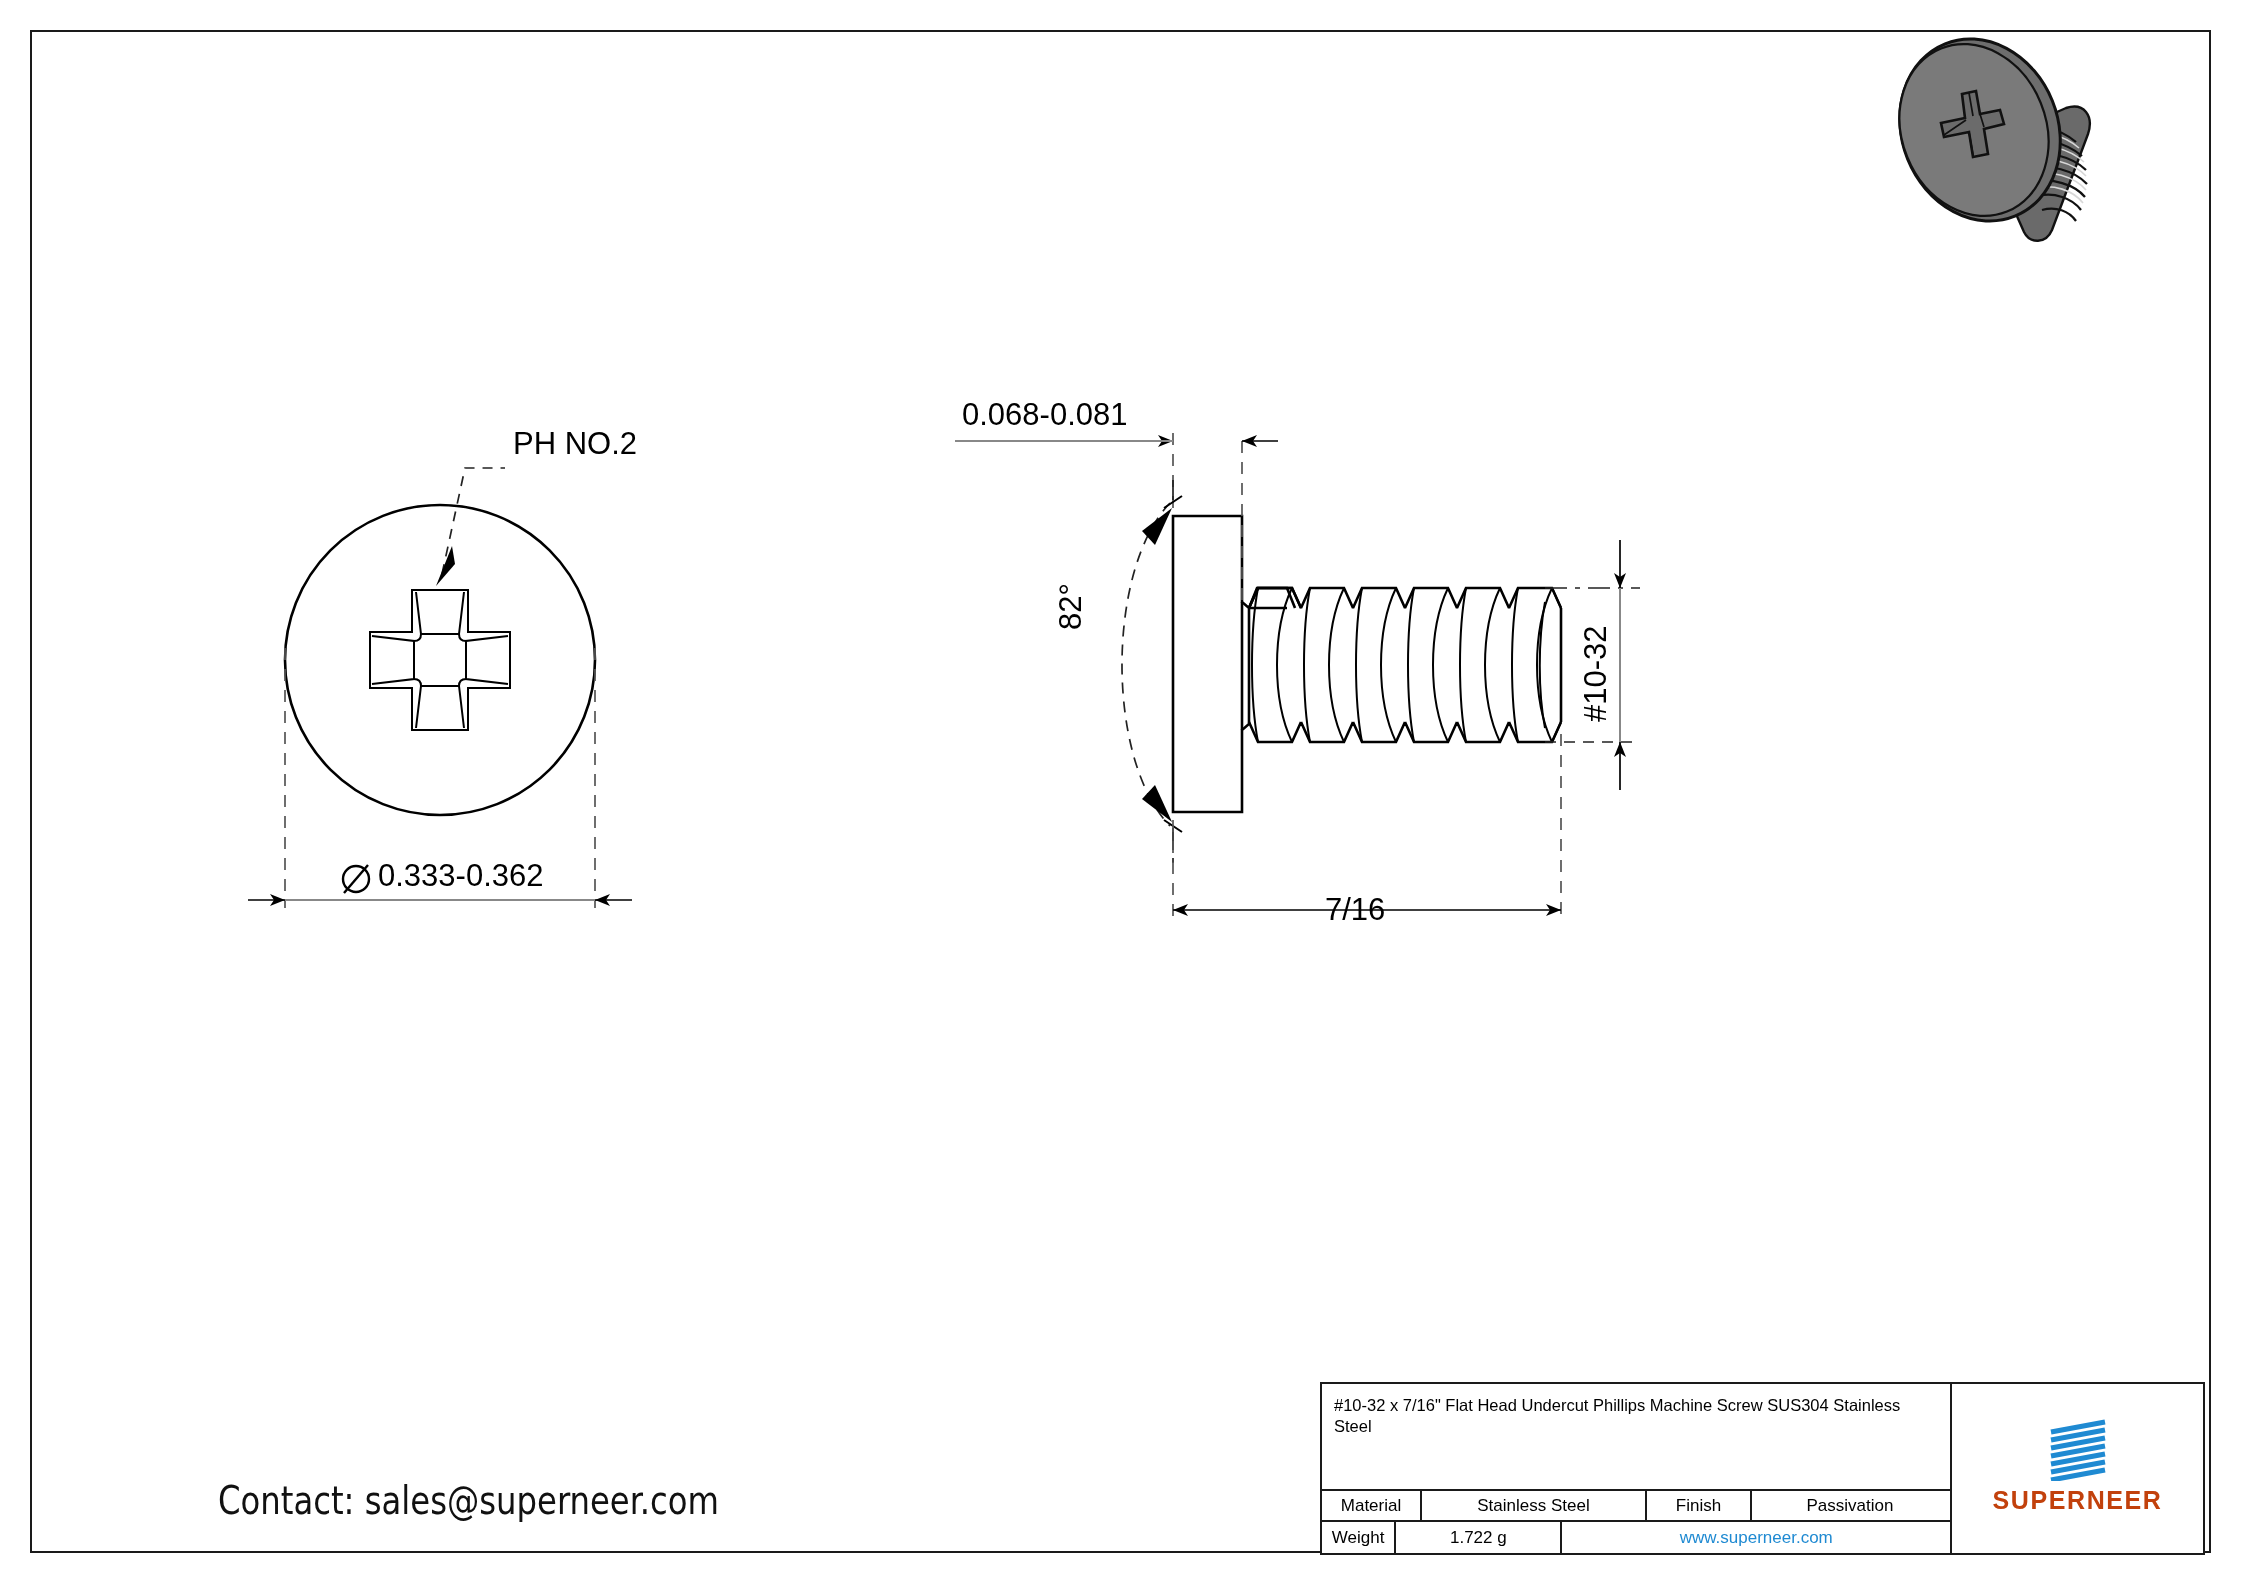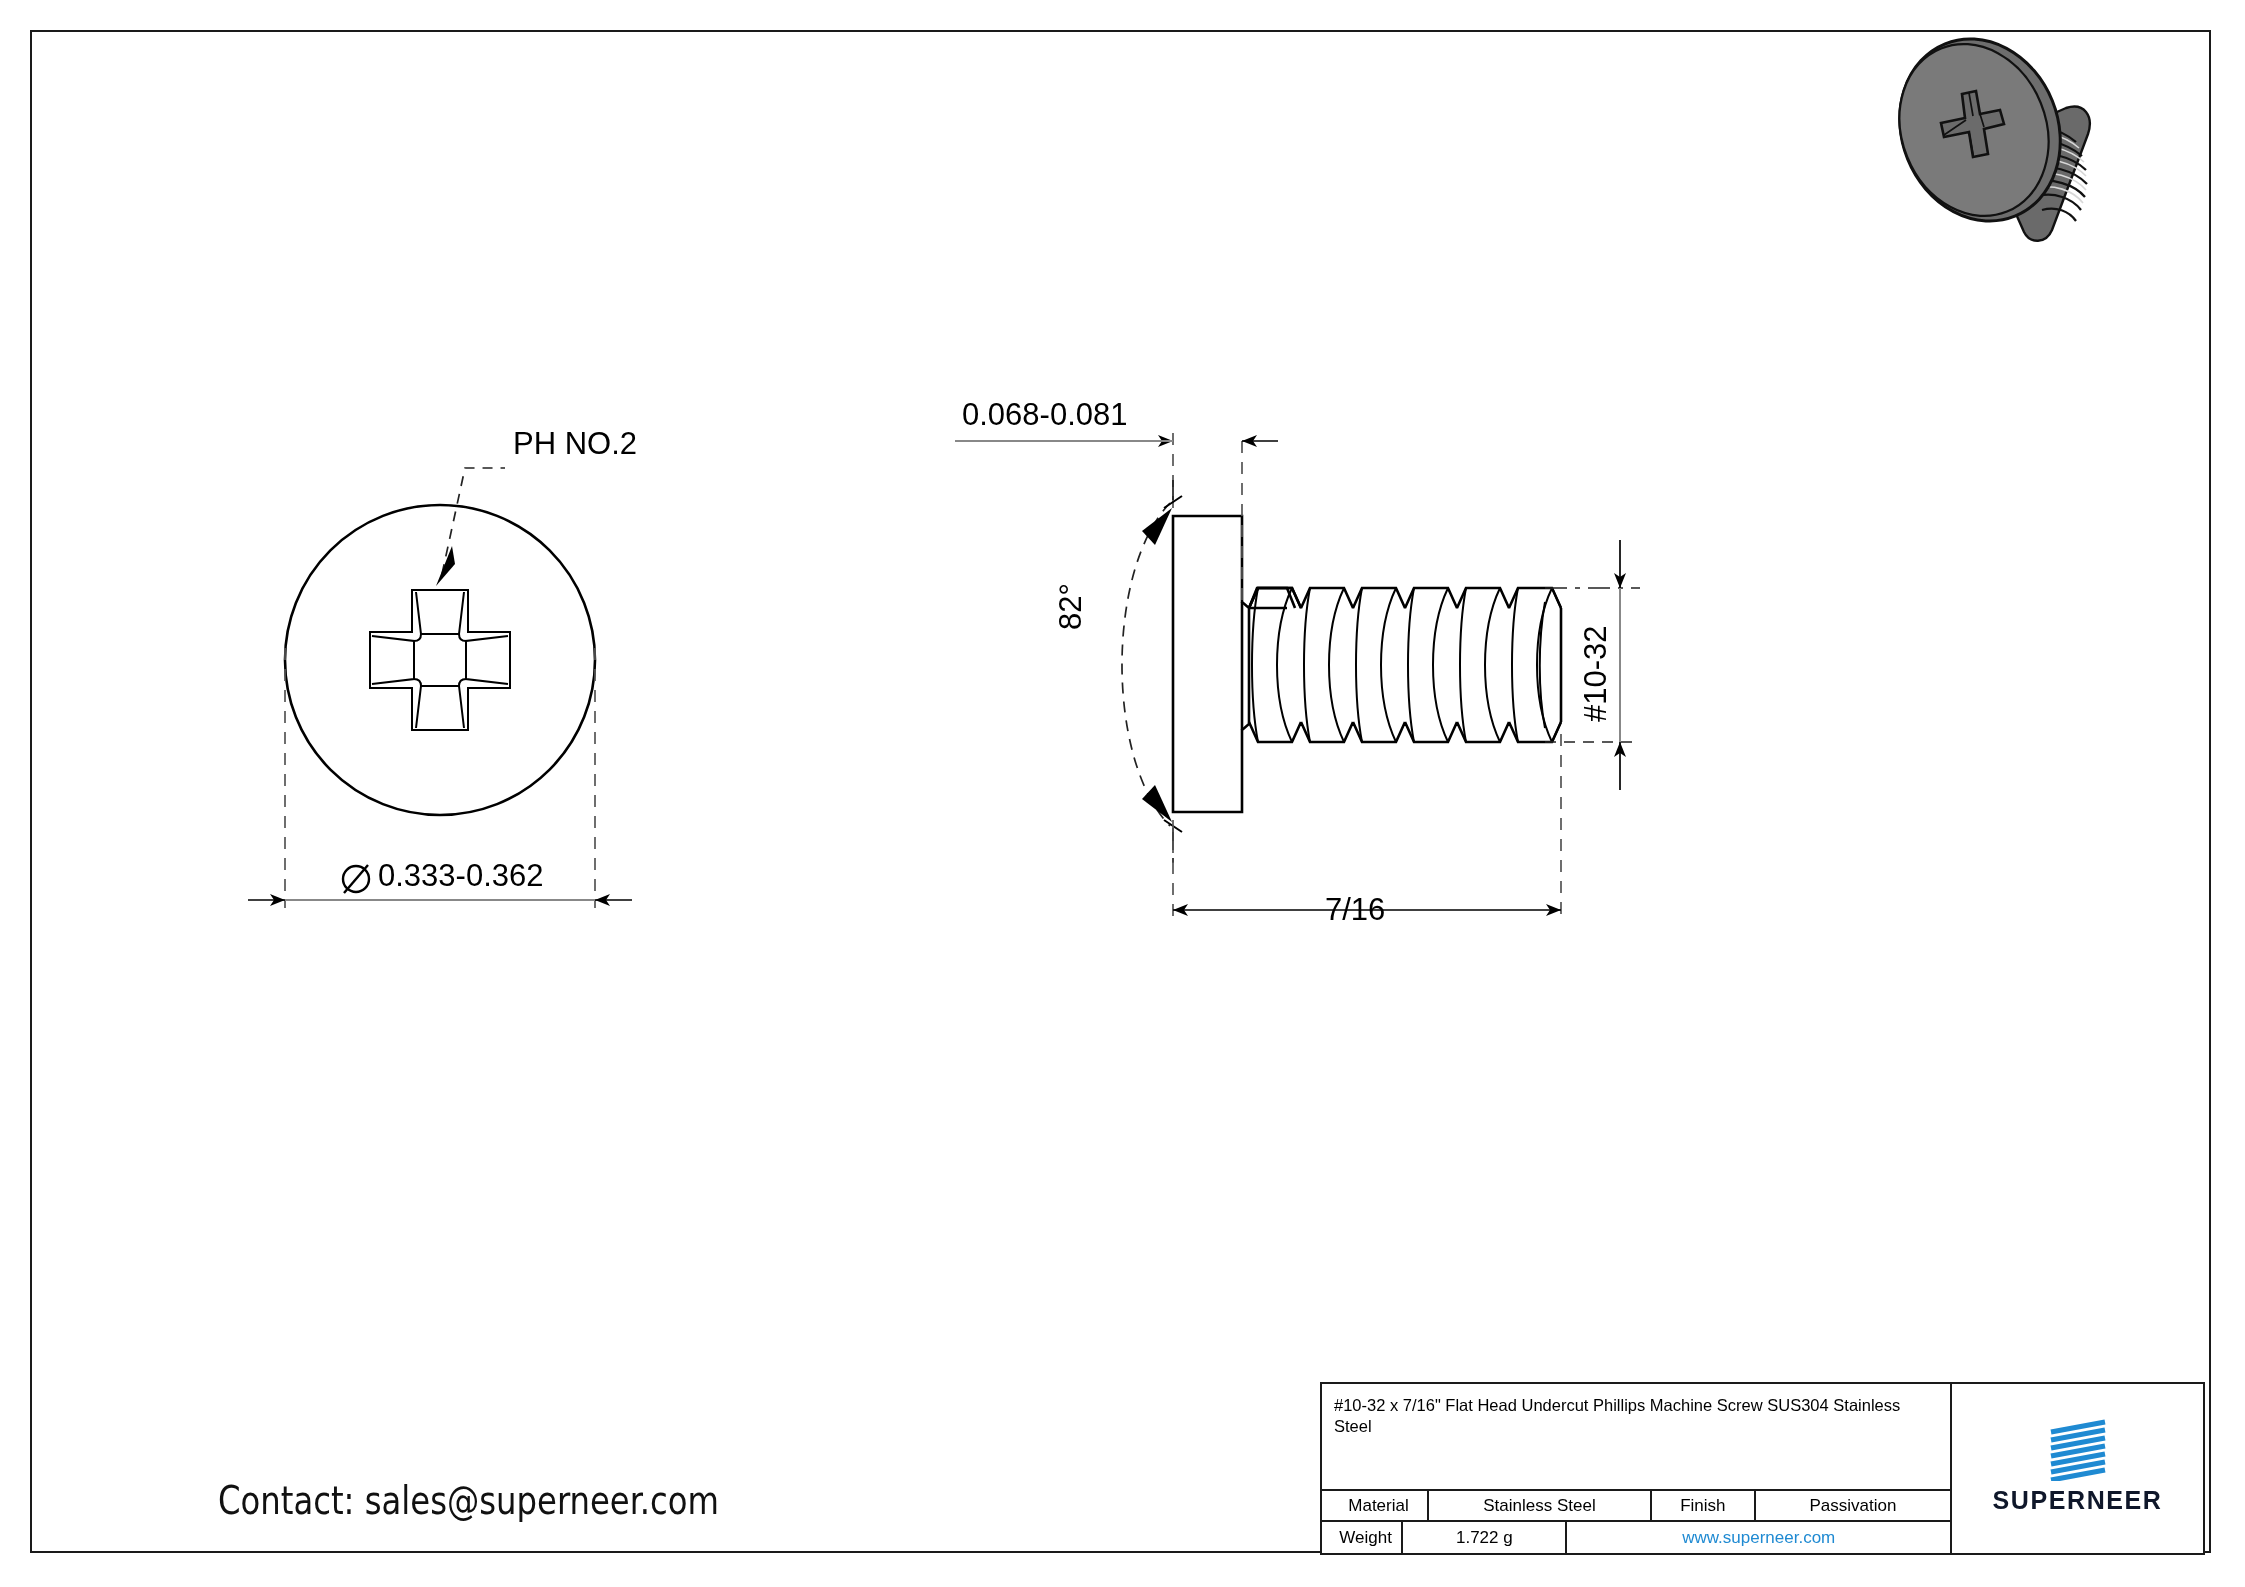--- a/index.html
+++ b/index.html
@@ -71,21 +71,20 @@
     font-size: 16.5px;
     line-height: 1.26;
     color: #000;
     margin-top: 4px;
     max-width: 600px;
   }
   .tb-row {
     display: flex;
     height: 31px;
     box-sizing: border-box;
-    padding-left: 8px;
   }
   #tb-row-material {
     border-bottom: 2px solid #1a1a1a;
   }
   .tb-cell {
     display: flex;
     align-items: center;
     justify-content: center;
     font-size: 17px;
     color: #000;
@@ -112,21 +111,21 @@
   }
   #logo-mark {
     width: 66px;
     height: 62px;
     margin-bottom: 5px;
   }
   #logo-word {
     font-size: 25px;
     font-weight: bold;
     letter-spacing: 1.6px;
-    color: #0f172a;
+    color: #c2410c;
   }
 
   
   #contact {
     position: absolute;
     left: 218px;
     top: 1478px;
     font-family: "DejaVu Sans Condensed", "Liberation Sans Narrow", "Liberation Sans", sans-serif;
     font-size: 39px;
     font-stretch: condensed;

